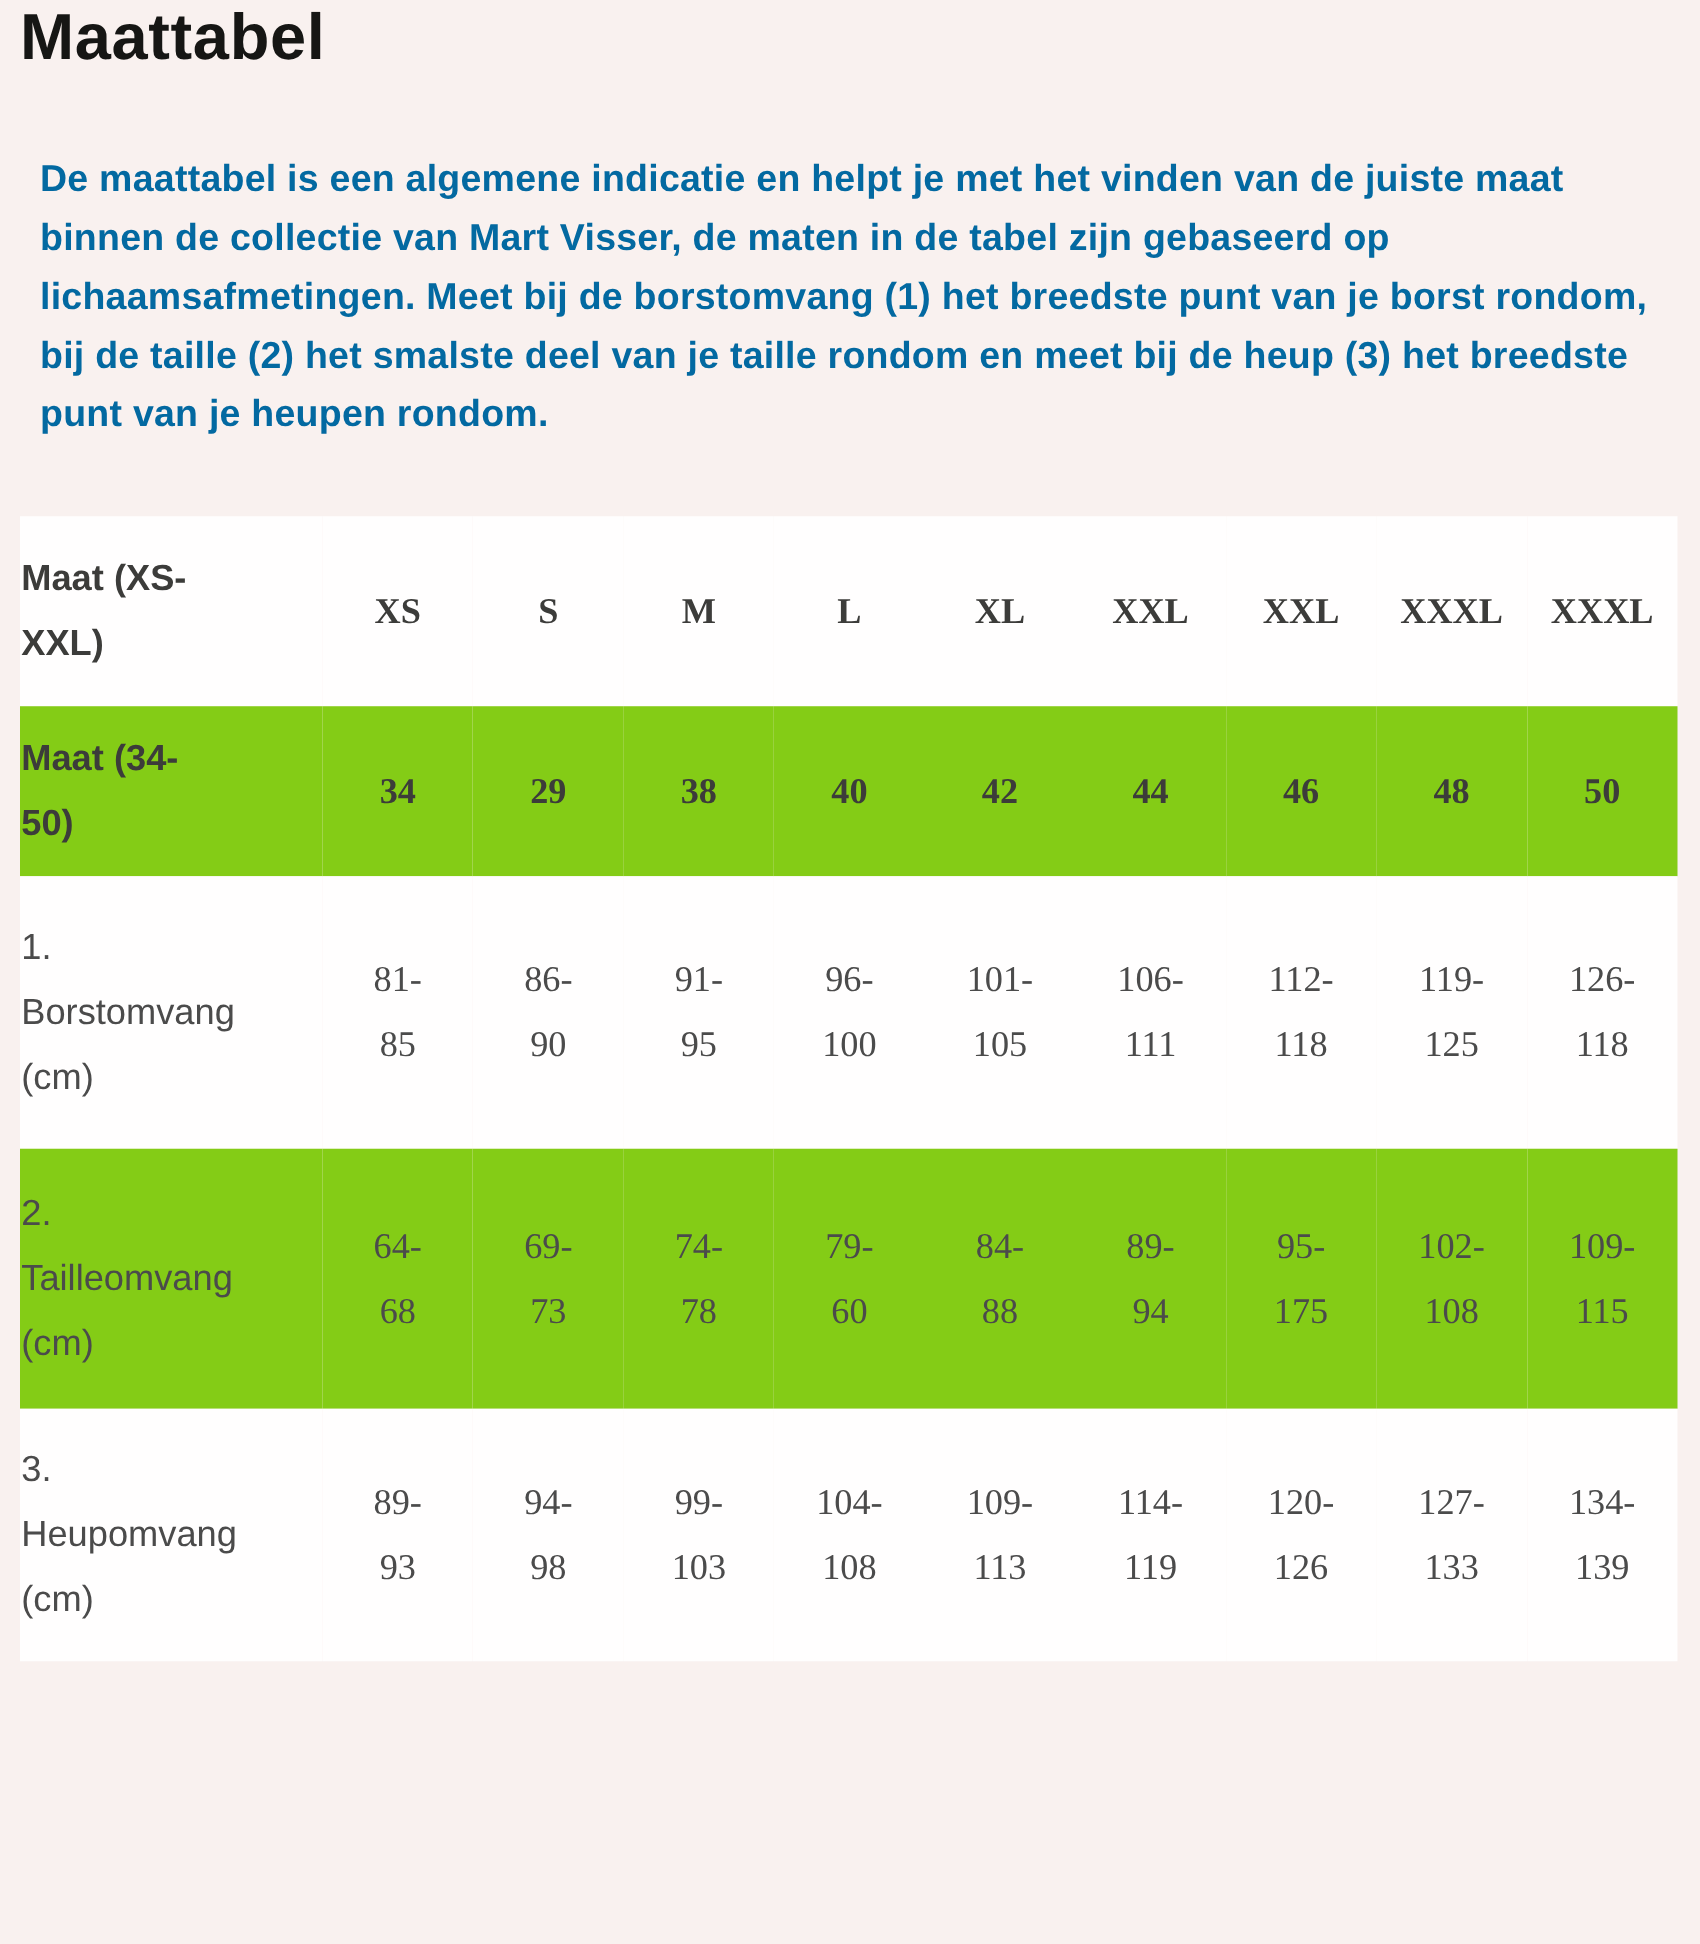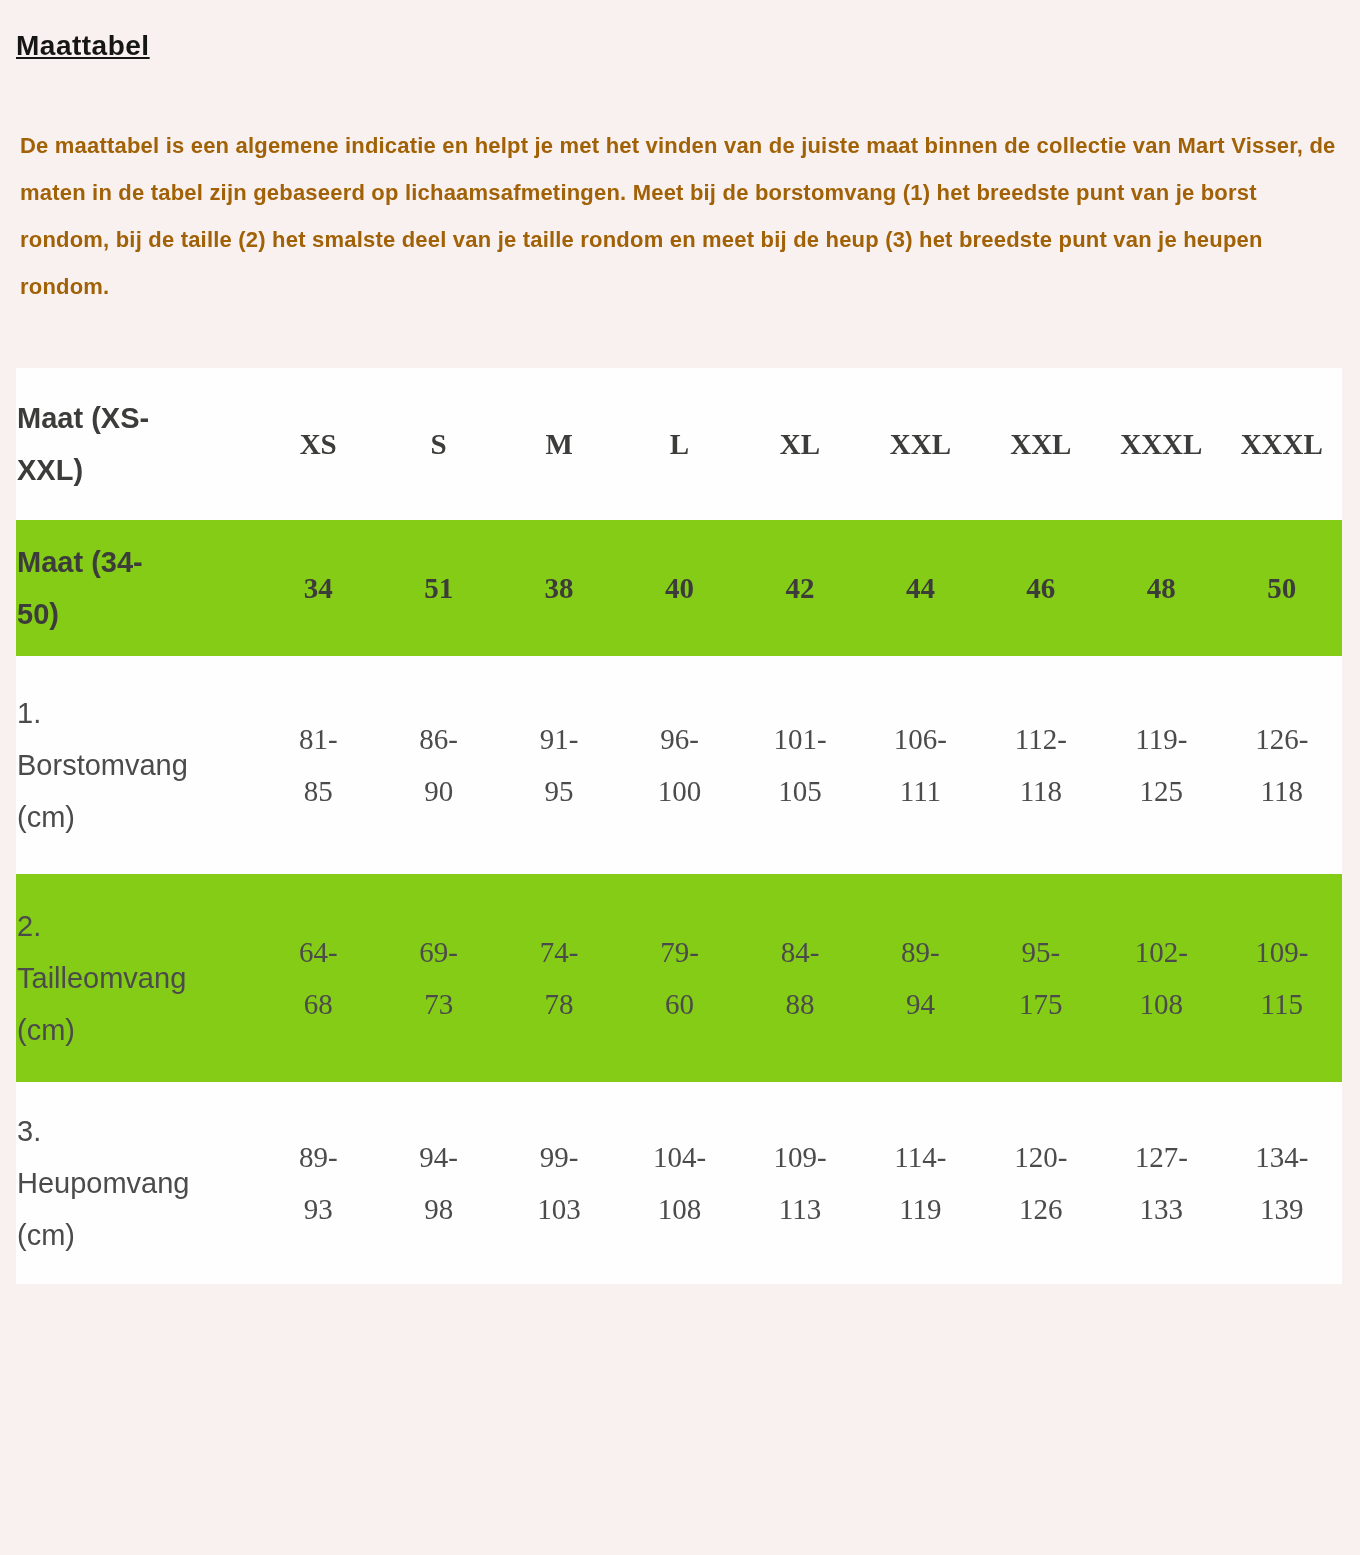--- a/index.html
+++ b/index.html
@@ -13,33 +13,31 @@
     font-family: "Liberation Sans", "DejaVu Sans", sans-serif;
     color: #1d1d1b;
     overflow: hidden;
   }
   .content {
     padding: 0 18px 0 16px;
     box-sizing: border-box;
   }
   .page-title {
     margin: 0;
-    padding-top: 30px;
-    font-size: 28px;
+    font-size: 52px;
     font-weight: 700;
     letter-spacing: 0.5px;
     color: #161614;
-    text-decoration: underline;
   }
   .para {
-    margin: 4px;
-    font-size: 22px;
+    margin: 16px;
+    font-size: 30px;
     font-weight: 700;
     line-height: 47px;
-    color: #a16207;
+    color: #0369a1;
     letter-spacing: 0.2px;
     max-width: 1330px;
   }
   .para-1 { margin-top: 60px; }
   .para-2 { margin-top: 36px; }
 
   table.size-table {
     width: 100%;
     margin-top: 58px;
     border-collapse: collapse;
@@ -114,21 +112,21 @@
         <td>XL</td>
         <td>XXL</td>
         <td>XXL</td>
         <td>XXXL</td>
         <td>XXXL</td>
       </tr>
       <tr class="row-pink bold-row r2">
         <th>Maat (34-
 50)</th>
         <td>34</td>
-        <td>51</td>
+        <td>29</td>
         <td>38</td>
         <td>40</td>
         <td>42</td>
         <td>44</td>
         <td>46</td>
         <td>48</td>
         <td>50</td>
       </tr>
       <tr class="row-white r3">
         <th>1.

